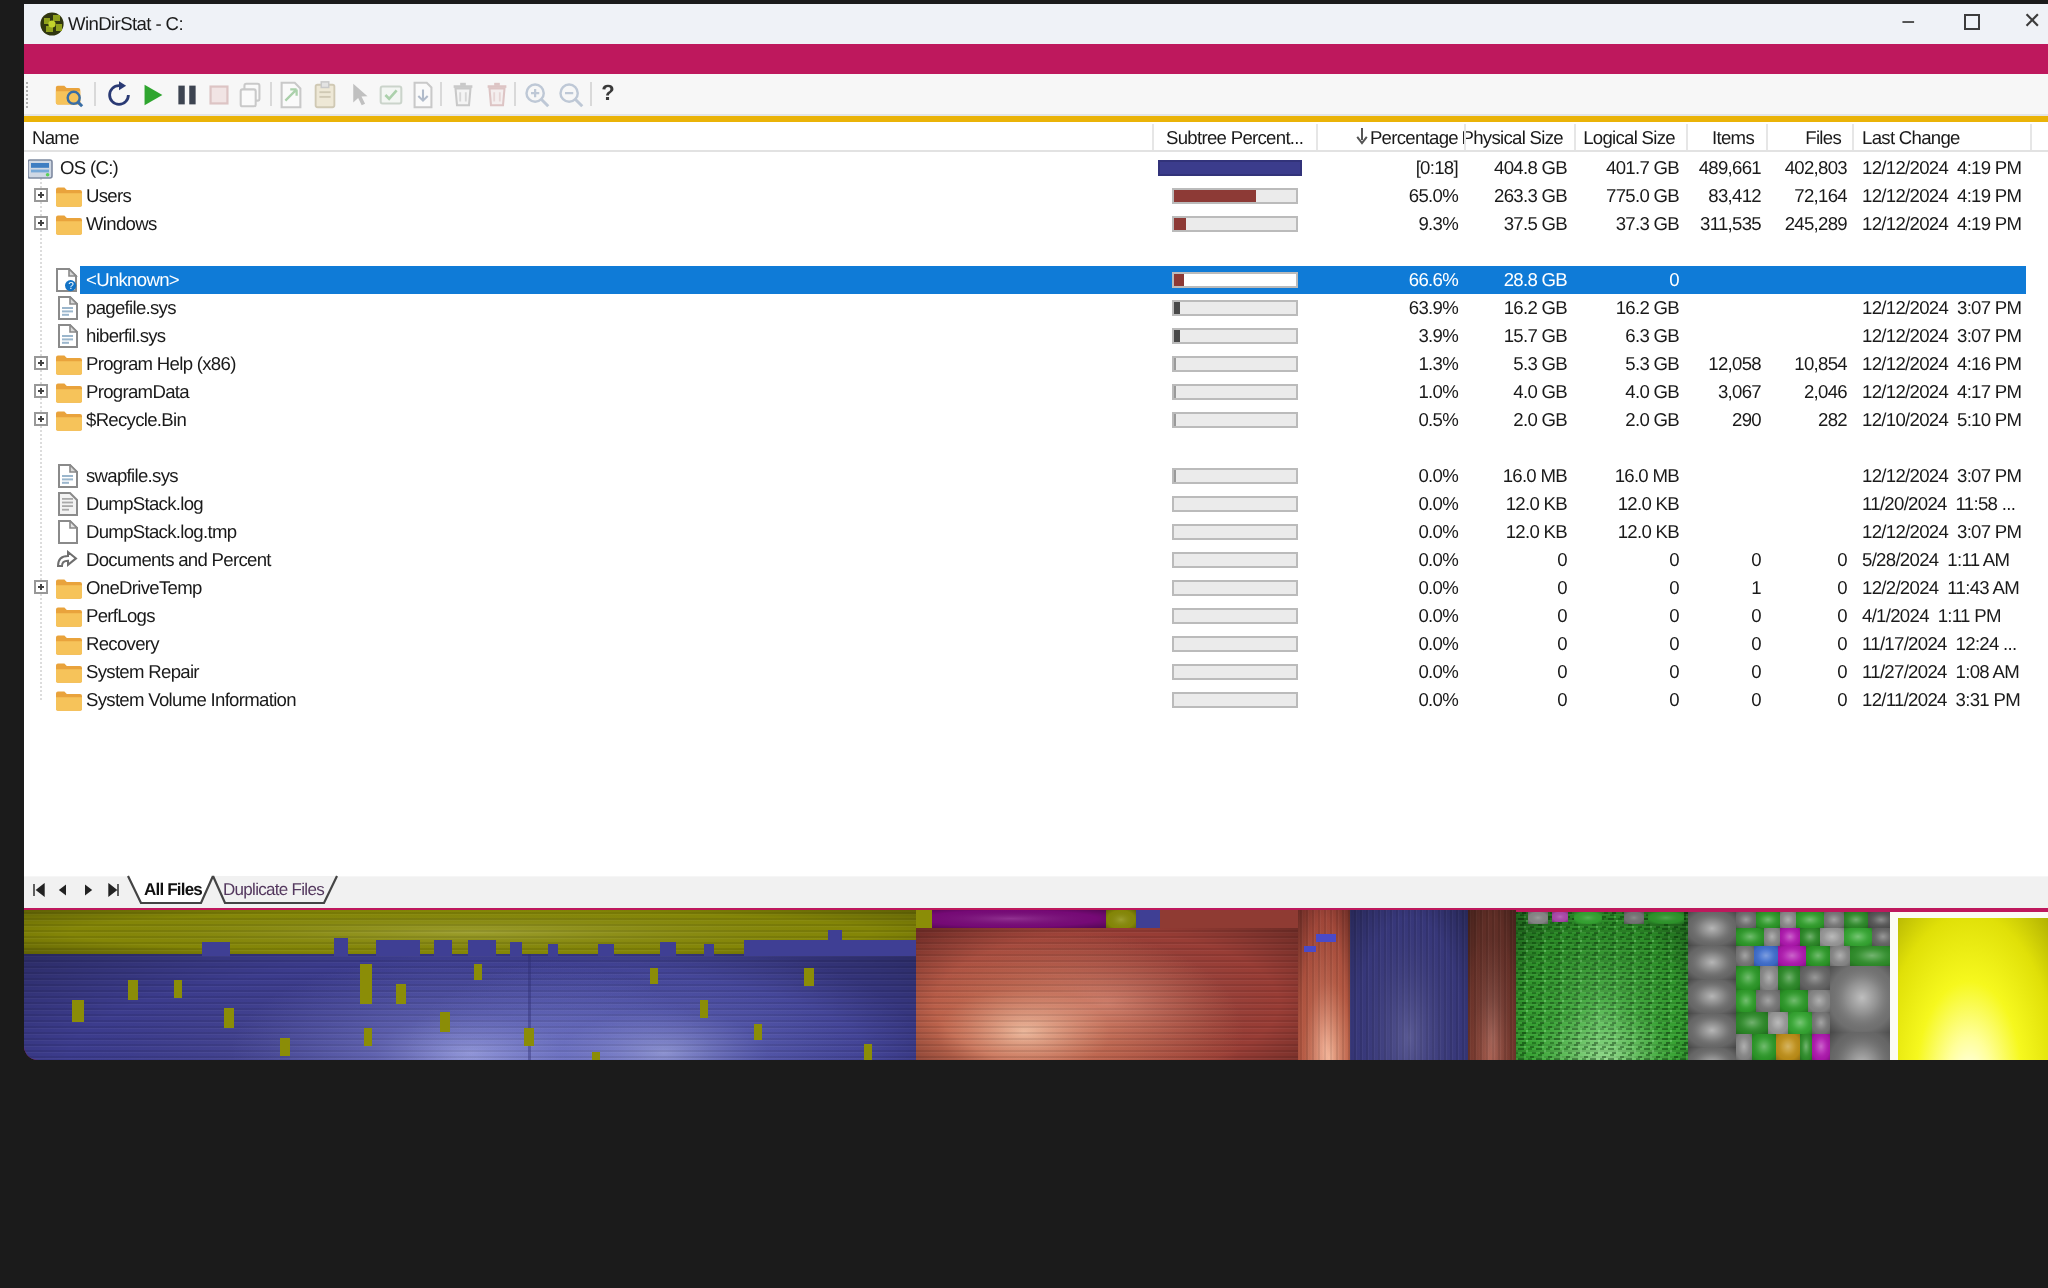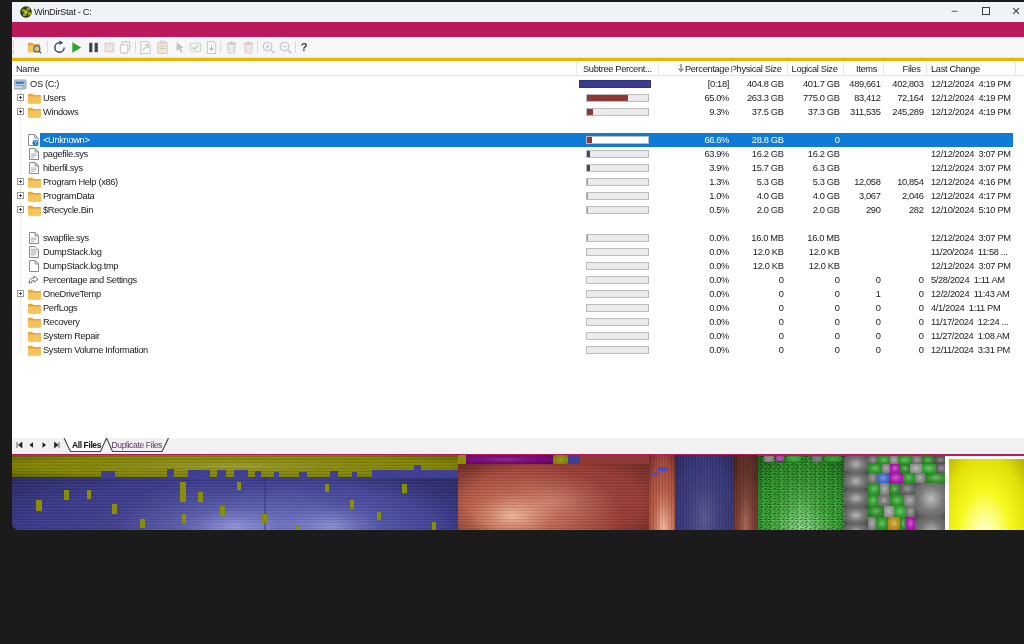--- a/index.html
+++ b/index.html
@@ -338,21 +338,21 @@
           <span class="bar" style="left:574px;width:63px;background:#ebebeb"></span>
           <span class="rt" style="right:302.0px">0.0%</span>
           <span class="rt" style="right:247.5px">12.0 KB</span>
           <span class="rt" style="right:191.5px">12.0 KB</span>
           <span class="dt">12/12/2024&nbsp; 3:07 PM</span>
         </div>
 <div class="row" style="top:196px">
           <svg class="fic" style="left:15px;top:2px" width="13" height="11" viewBox="0 0 13 11">
             <path d="M2 8 Q2 3 7 3 L7 1 L11 4.2 L7 7.4 L7 5.4 Q4 5.4 4 8 Z" fill="#fff" stroke="#6e6e6e" stroke-width="1"></path>
           </svg>
-          <span class="nm" style="left:31px">Percentage and Settings</span>
+          <span class="nm" style="left:31px">Documents and Percent</span>
           <span class="bar" style="left:574px;width:63px;background:#ebebeb"></span>
           <span class="rt" style="right:302.0px">0.0%</span>
           <span class="rt" style="right:247.5px">0</span>
           <span class="rt" style="right:191.5px">0</span>
           <span class="rt" style="right:150.5px">0</span>
           <span class="rt" style="right:107.5px">0</span>
           <span class="dt">5/28/2024&nbsp; 1:11 AM</span>
         </div>
 <div class="row" style="top:210px">
           <span class="ebox" style="left:5px"></span>

